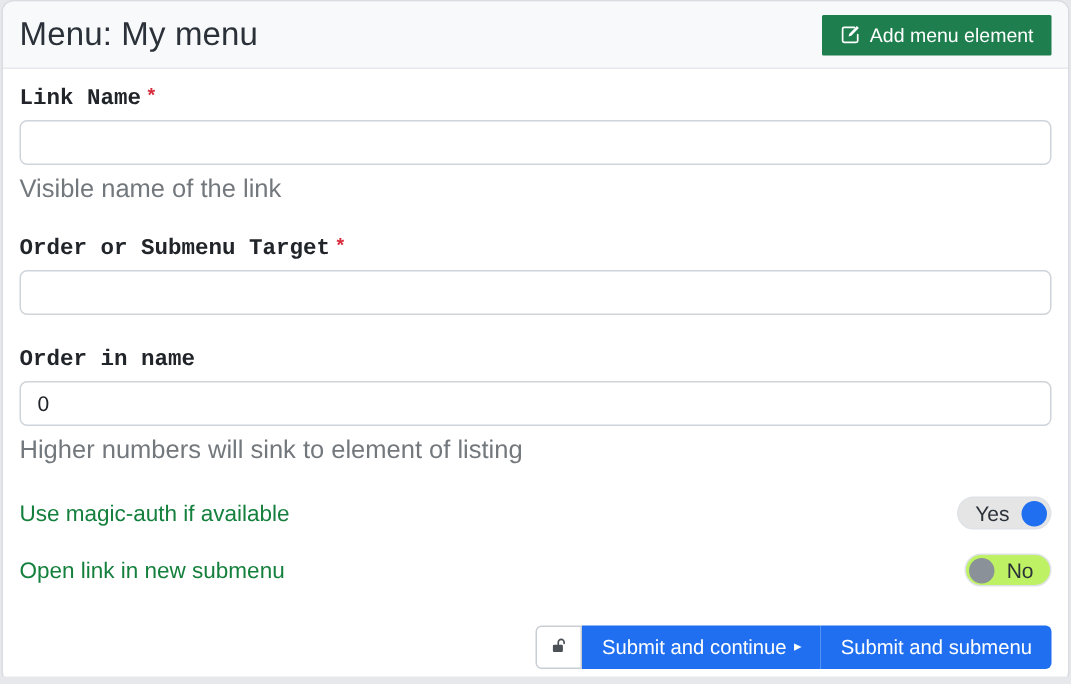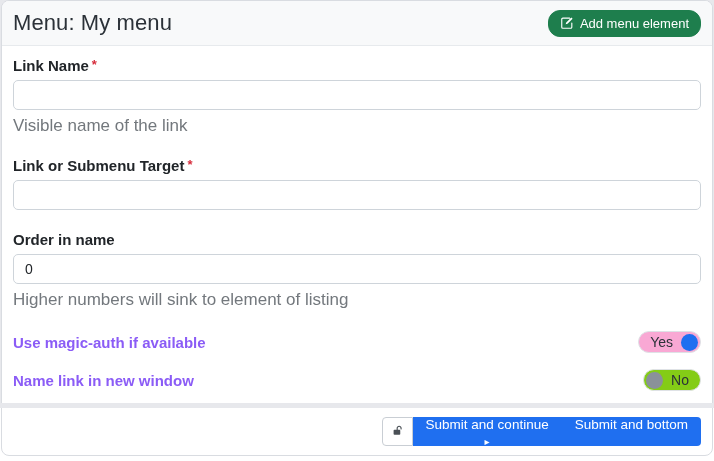--- a/index.html
+++ b/index.html
@@ -2,21 +2,21 @@
 <html style="--green: #1e7e4d; --blue: #1f6ff0; --page-strip: #e7e8ec;"><head>
 <meta charset="utf-8">
 <style>
   * { box-sizing: border-box; margin: 0; padding: 0; }
   html, body {
     width: 714px; height: 461px;
     font-family: "Liberation Sans", "DejaVu Sans", sans-serif;
     background: #ffffff;
     overflow: hidden;
   }
-  .page { width: 714px; height: 408px; position: relative; background: var(--page-strip, #e7e8ec); }
+  .page { width: 714px; height: 456px; position: relative; background: var(--page-strip, #e7e8ec); }
   .card {
     position: absolute; top: 0; left: 1px;
     width: 712px; height: 456px;
     background: #ffffff;
     border: 1px solid #d9dce1;
     border-radius: 8px;
     overflow: hidden;
   }
   
   .card-header {
@@ -25,75 +25,74 @@
     border-bottom: 1px solid #e7eaed;
     display: flex; align-items: center; justify-content: space-between;
     padding: 0 11px;
   }
   .card-title { font-size: 22px; font-weight: 500; color: #2b3138; letter-spacing: 0.1px; }
   .btn-add {
     display: inline-flex; align-items: center; gap: 6px;
     background: var(--green, #1e7e4d);
     color: #ffffff; border: 1px solid var(--green, #1e7e4d);
     font-size: 13px; font-family: inherit;
-    padding: 5px 11px; border-radius: 12px; cursor: pointer;
+    padding: 5px 11px; border-radius: 1px; cursor: pointer;
   }
   .btn-add svg { display: block; }
   
   .card-body { padding: 11px 11px 0 11px; }
   .form-group { margin-bottom: 21px; }
-  .form-label { font-size: 15px; font-weight: 700; color: #212529; display: block; margin-bottom: 6px; }
+  .form-label { font-size: 15px; font-weight: 700; color: #212529; display: block; margin-bottom: 6px; font-family: Liberation Mono, monospace; }
   .req { color: #d62c3b; font-weight: 700; font-size: 13px; vertical-align: top; margin-left: 3px; }
   .form-input {
     width: 100%; height: 30px;
     border: 1px solid #ced4da; border-radius: 5px;
     background: #fff; color: #212529;
     font-size: 14px; font-family: inherit;
     padding: 0 11px; outline: none;
   }
   .help-text { font-size: 17px; color: #73787d; margin-top: 6px; }
   
   .toggle-row {
     display: flex; align-items: center; justify-content: space-between;
     margin-bottom: 16px; min-height: 22px;
   }
-  .toggle-label { font-size: 15px; font-weight: 700; color: #8b5cf6; }
+  .toggle-label { font-size: 15px; font-weight: 400; color: #15803d; }
   .toggle {
     display: inline-flex; align-items: center;
     height: 22px; border-radius: 11px;
-    border: 1px solid #dfe2e6; background: #f9a8d4;
+    border: 1px solid #dfe2e6; background: #e5e5e5;
     cursor: pointer; user-select: none;
     padding: 0 2px; gap: 4px;
   }
   .toggle .knob { width: 17px; height: 17px; border-radius: 50%; flex: 0 0 auto; }
   .toggle.on  .knob { background: var(--blue, #1f6ff0); order: 2; }
   .toggle.off .knob { background: #8a9199; order: 1; }
   .toggle .toggle-text { font-size: 14px; color: #2b3138; padding: 0 4px; }
   .toggle.on  .toggle-text { order: 1; padding-left: 9px; }
   .toggle.off .toggle-text { order: 2; padding-right: 9px; }
-  .toggle.off { background: #84cc16; }
+  .toggle.off { background: #bef264; }
   
   .actions {
     display: flex; justify-content: flex-end; align-items: stretch;
     margin-top: 26px;
   }
   .btn-lock {
     width: 31px; height: 29px;
     background: #ffffff; border: 1px solid #c9ced4;
     border-radius: 4px 0 0 4px;
     display: inline-flex; align-items: center; justify-content: center;
     cursor: pointer;
   }
   .btn-submit {
     height: 29px; border: none; cursor: pointer;
     background: var(--blue, #1f6ff0); color: #ffffff;
     font-size: 13.5px; font-family: inherit;
     display: inline-flex; align-items: center; gap: 5px;
     padding: 0 13px;
-    flex-direction: column;
   }
   .btn-submit.last { border-radius: 0 4px 4px 0; }
   .caret { font-size: 10px; line-height: 1; }
   .bottom-strip { position: absolute; left: 0; right: 0; bottom: 0; height: 5px; background: #e7e8ec; }
 </style>
 </head>
 <body>
 
 <div class="page">
   <div class="card">
@@ -116,61 +115,61 @@
       <div class="form-group">
         <label class="form-label">
           <span>Link Name</span><span class="req">*</span>
         </label>
         <input class="form-input" type="text" value="" style="">
         <div class="help-text">Visible name of the link</div>
       </div>
 
       <div class="form-group">
         <label class="form-label">
-          <span>Link or Submenu Target</span><span class="req">*</span>
+          <span>Order or Submenu Target</span><span class="req">*</span>
         </label>
         <input class="form-input" type="text" value="" style="">
       </div>
 
       <div class="form-group">
         <label class="form-label">Order in name</label>
         <input class="form-input" type="text" value="0" style="">
         <div class="help-text">Higher numbers will sink to element of listing</div>
       </div>
 
       <div class="toggle-row">
         <div class="toggle-label">Use magic-auth if available</div>
         <div class="toggle on">
           <span class="toggle-text">Yes</span>
           <span class="knob"></span>
         </div>
       </div>
 
       <div class="toggle-row">
-        <div class="toggle-label">Name link in new window</div>
+        <div class="toggle-label">Open link in new submenu</div>
         <div class="toggle off">
           <span class="knob"></span>
           <span class="toggle-text">No</span>
         </div>
       </div>
 
       <div class="actions">
         <button class="btn-lock">
           <span>
             <svg width="13" height="13" viewBox="0 0 16 16" fill="none">
               <rect x="3.2" y="7.2" width="8.2" height="6" rx="1" fill="#4a5056"></rect>
               <path d="M7.6 7V5.2a2.4 2.4 0 0 1 4.8 0V6" stroke="#4a5056" stroke-width="1.4" stroke-linecap="round"></path>
             </svg>
           </span>
         </button>
         <button class="btn-submit">
           <span>Submit and continue</span>
           <span class="caret">▸</span>
         </button>
         <button class="btn-submit last">
-          <span>Submit and bottom</span>
+          <span>Submit and submenu</span>
         </button>
       </div>
 
     </div>
   </div>
   <div class="bottom-strip"></div>
 </div>
 
 </body></html>

